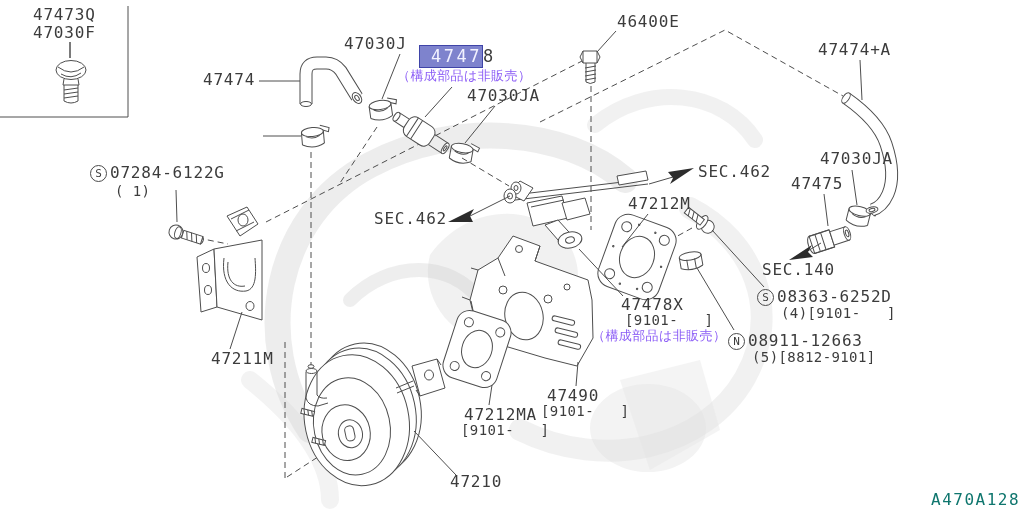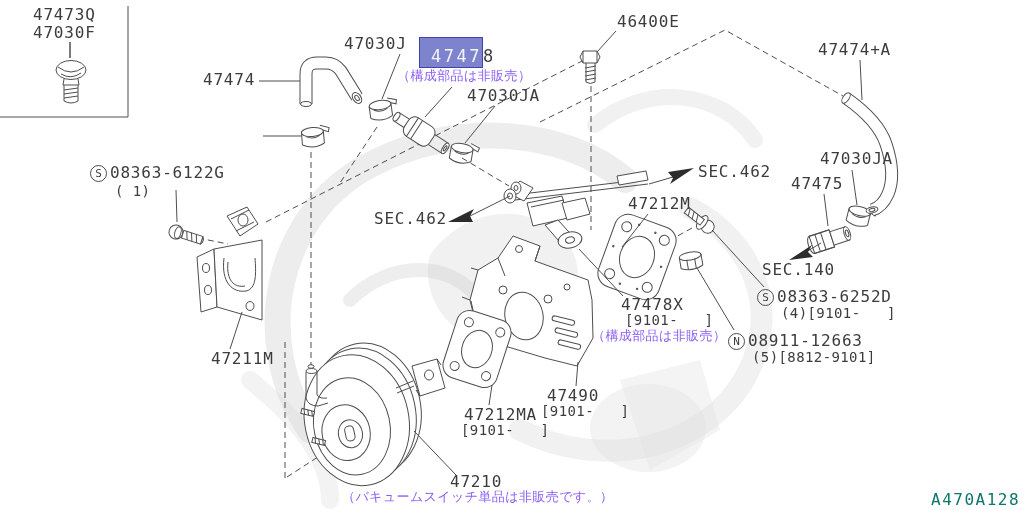--- a/index.html
+++ b/index.html
@@ -6,21 +6,21 @@
   .stage{position:relative;width:1024px;height:510px;background:#ffffff;overflow:hidden;
          font-family:"DejaVu Sans Mono","Liberation Sans",sans-serif;color:#3c3c3c;}
   svg{position:absolute;left:0;top:0;}
   .lbl{position:absolute;font-size:16px;letter-spacing:.8px;white-space:pre;line-height:1.05;color:#3c3c3c;}
   .sm{font-size:14px;letter-spacing:.4px;}
   .jp{font-size:13px;letter-spacing:.4px;color:#8b5cf6;}
   .row{display:flex;align-items:center;gap:3px;}
   .csym{display:inline-flex;align-items:center;justify-content:center;width:15px;height:15px;
         border:1.4px solid #4a4a4a;border-radius:50%;font-size:11px;letter-spacing:0;flex:0 0 auto;}
   .hl-row{font-size:17px;letter-spacing:2.5px;}
-  .hl-chunk{background:#7e83cd;border:1px solid #3f44a8;color:#f2f2ff;padding:8px 0 1px 11px;}
+  .hl-chunk{background:#7e83cd;border:1px solid #3f44a8;color:#f2f2ff;padding:0 0 1px 11px;}
   .code{font-size:16px;letter-spacing:1.5px;color:#0f766e;}
 </style>
 </head>
 <body>
 
 <div class="stage">
 
 <svg width="1024" height="510" viewBox="0 0 1024 510">
 
   <g stroke-linecap="round" fill="none">
@@ -316,30 +316,29 @@
   <span>08911-12663</span>
 </div>
 <span class="lbl sm" style="left:752px;top:350px">(5)[8812-9101]</span>
 
 <span class="lbl" style="left:621px;top:297px">47478X</span>
 <span class="lbl sm" style="left:625px;top:313px">[9101-   ]</span>
 <span class="lbl jp" style="left:592px;top:329px">（構成部品は非販売）</span>
 
 <div class="lbl row" style="left:90px;top:165px">
   <span class="csym">S</span>
-  <span>08363-6122G</span>
+  <span>07284-6122G</span>
 </div>
 <span class="lbl sm" style="left:115px;top:184px">( 1)</span>
 
 <span class="lbl" style="left:211px;top:351px">47211M</span>
 
 <span class="lbl" style="left:464px;top:407px">47212MA</span>
 <span class="lbl sm" style="left:461px;top:423px">[9101-   ]</span>
 
 <span class="lbl" style="left:547px;top:388px">47490</span>
 <span class="lbl sm" style="left:541px;top:404px">[9101-   ]</span>
 
 <span class="lbl" style="left:450px;top:474px">47210</span>
-<span class="lbl jp" style="left:342px;top:490px">（バキュームスイッチ単品は非販売です。）</span>
 
 <span class="lbl code" style="left:931px;top:492px">A470A128</span>
 
 </div>
 
 </body></html>

